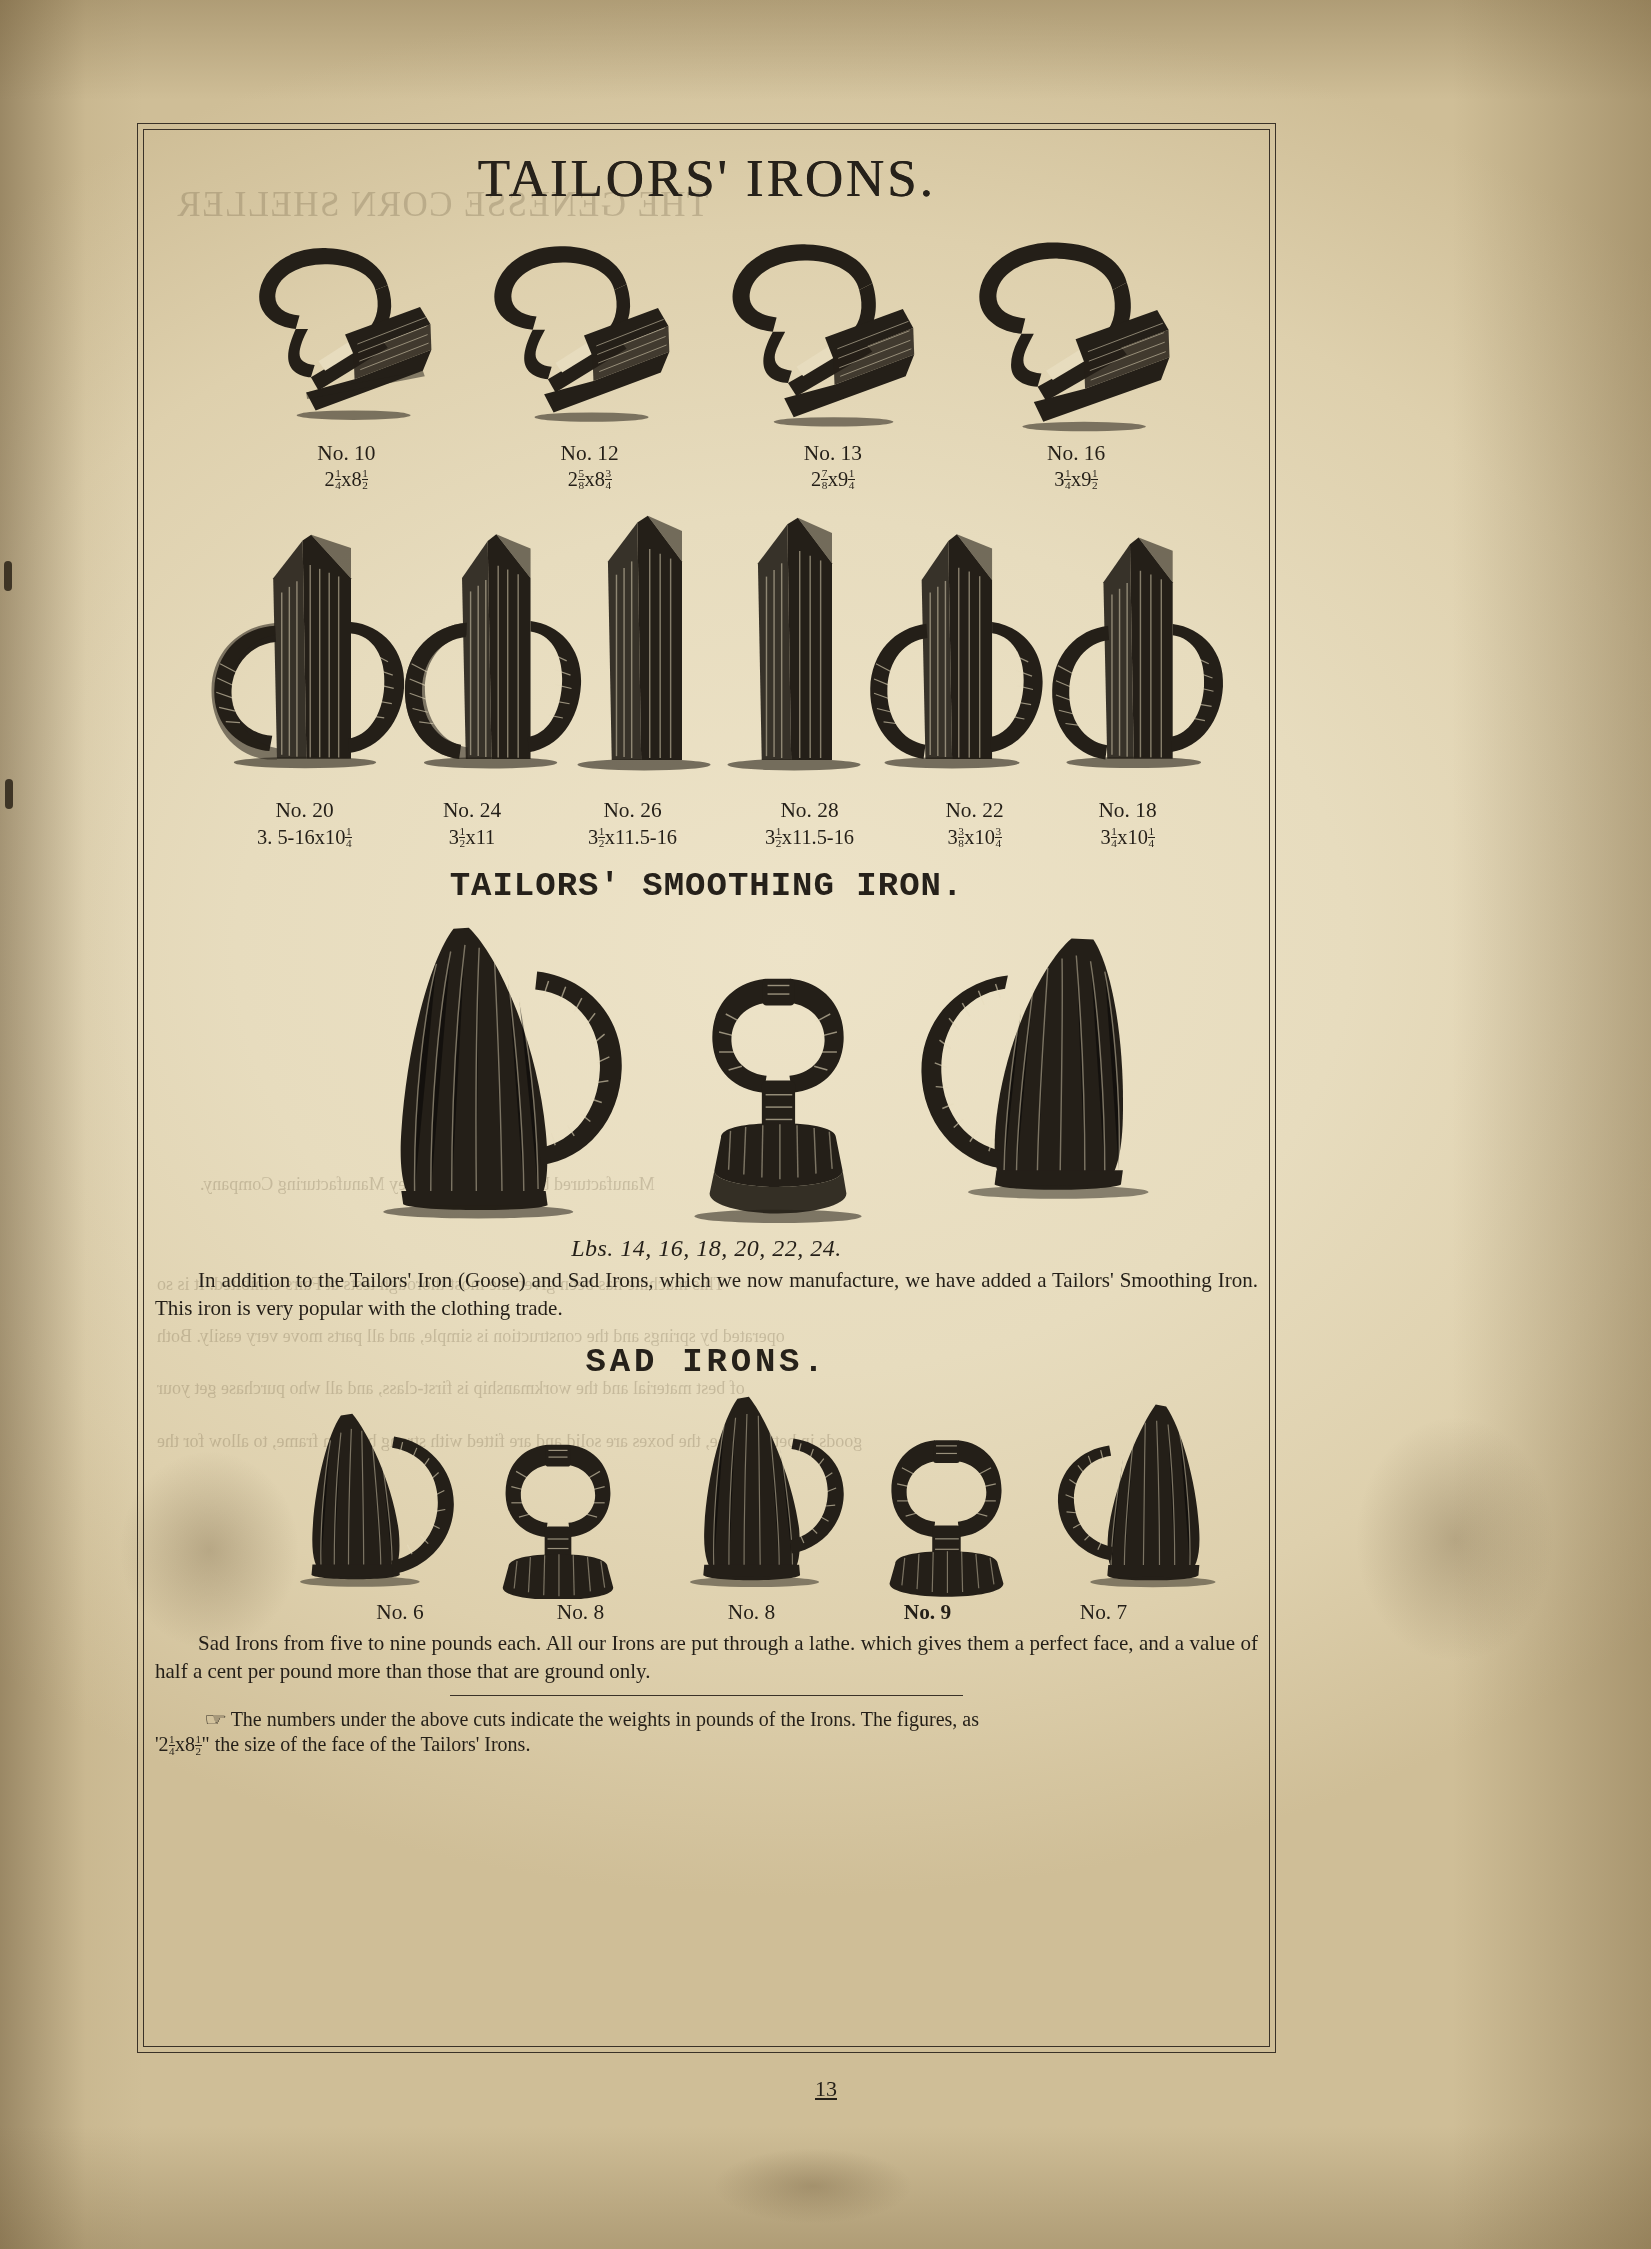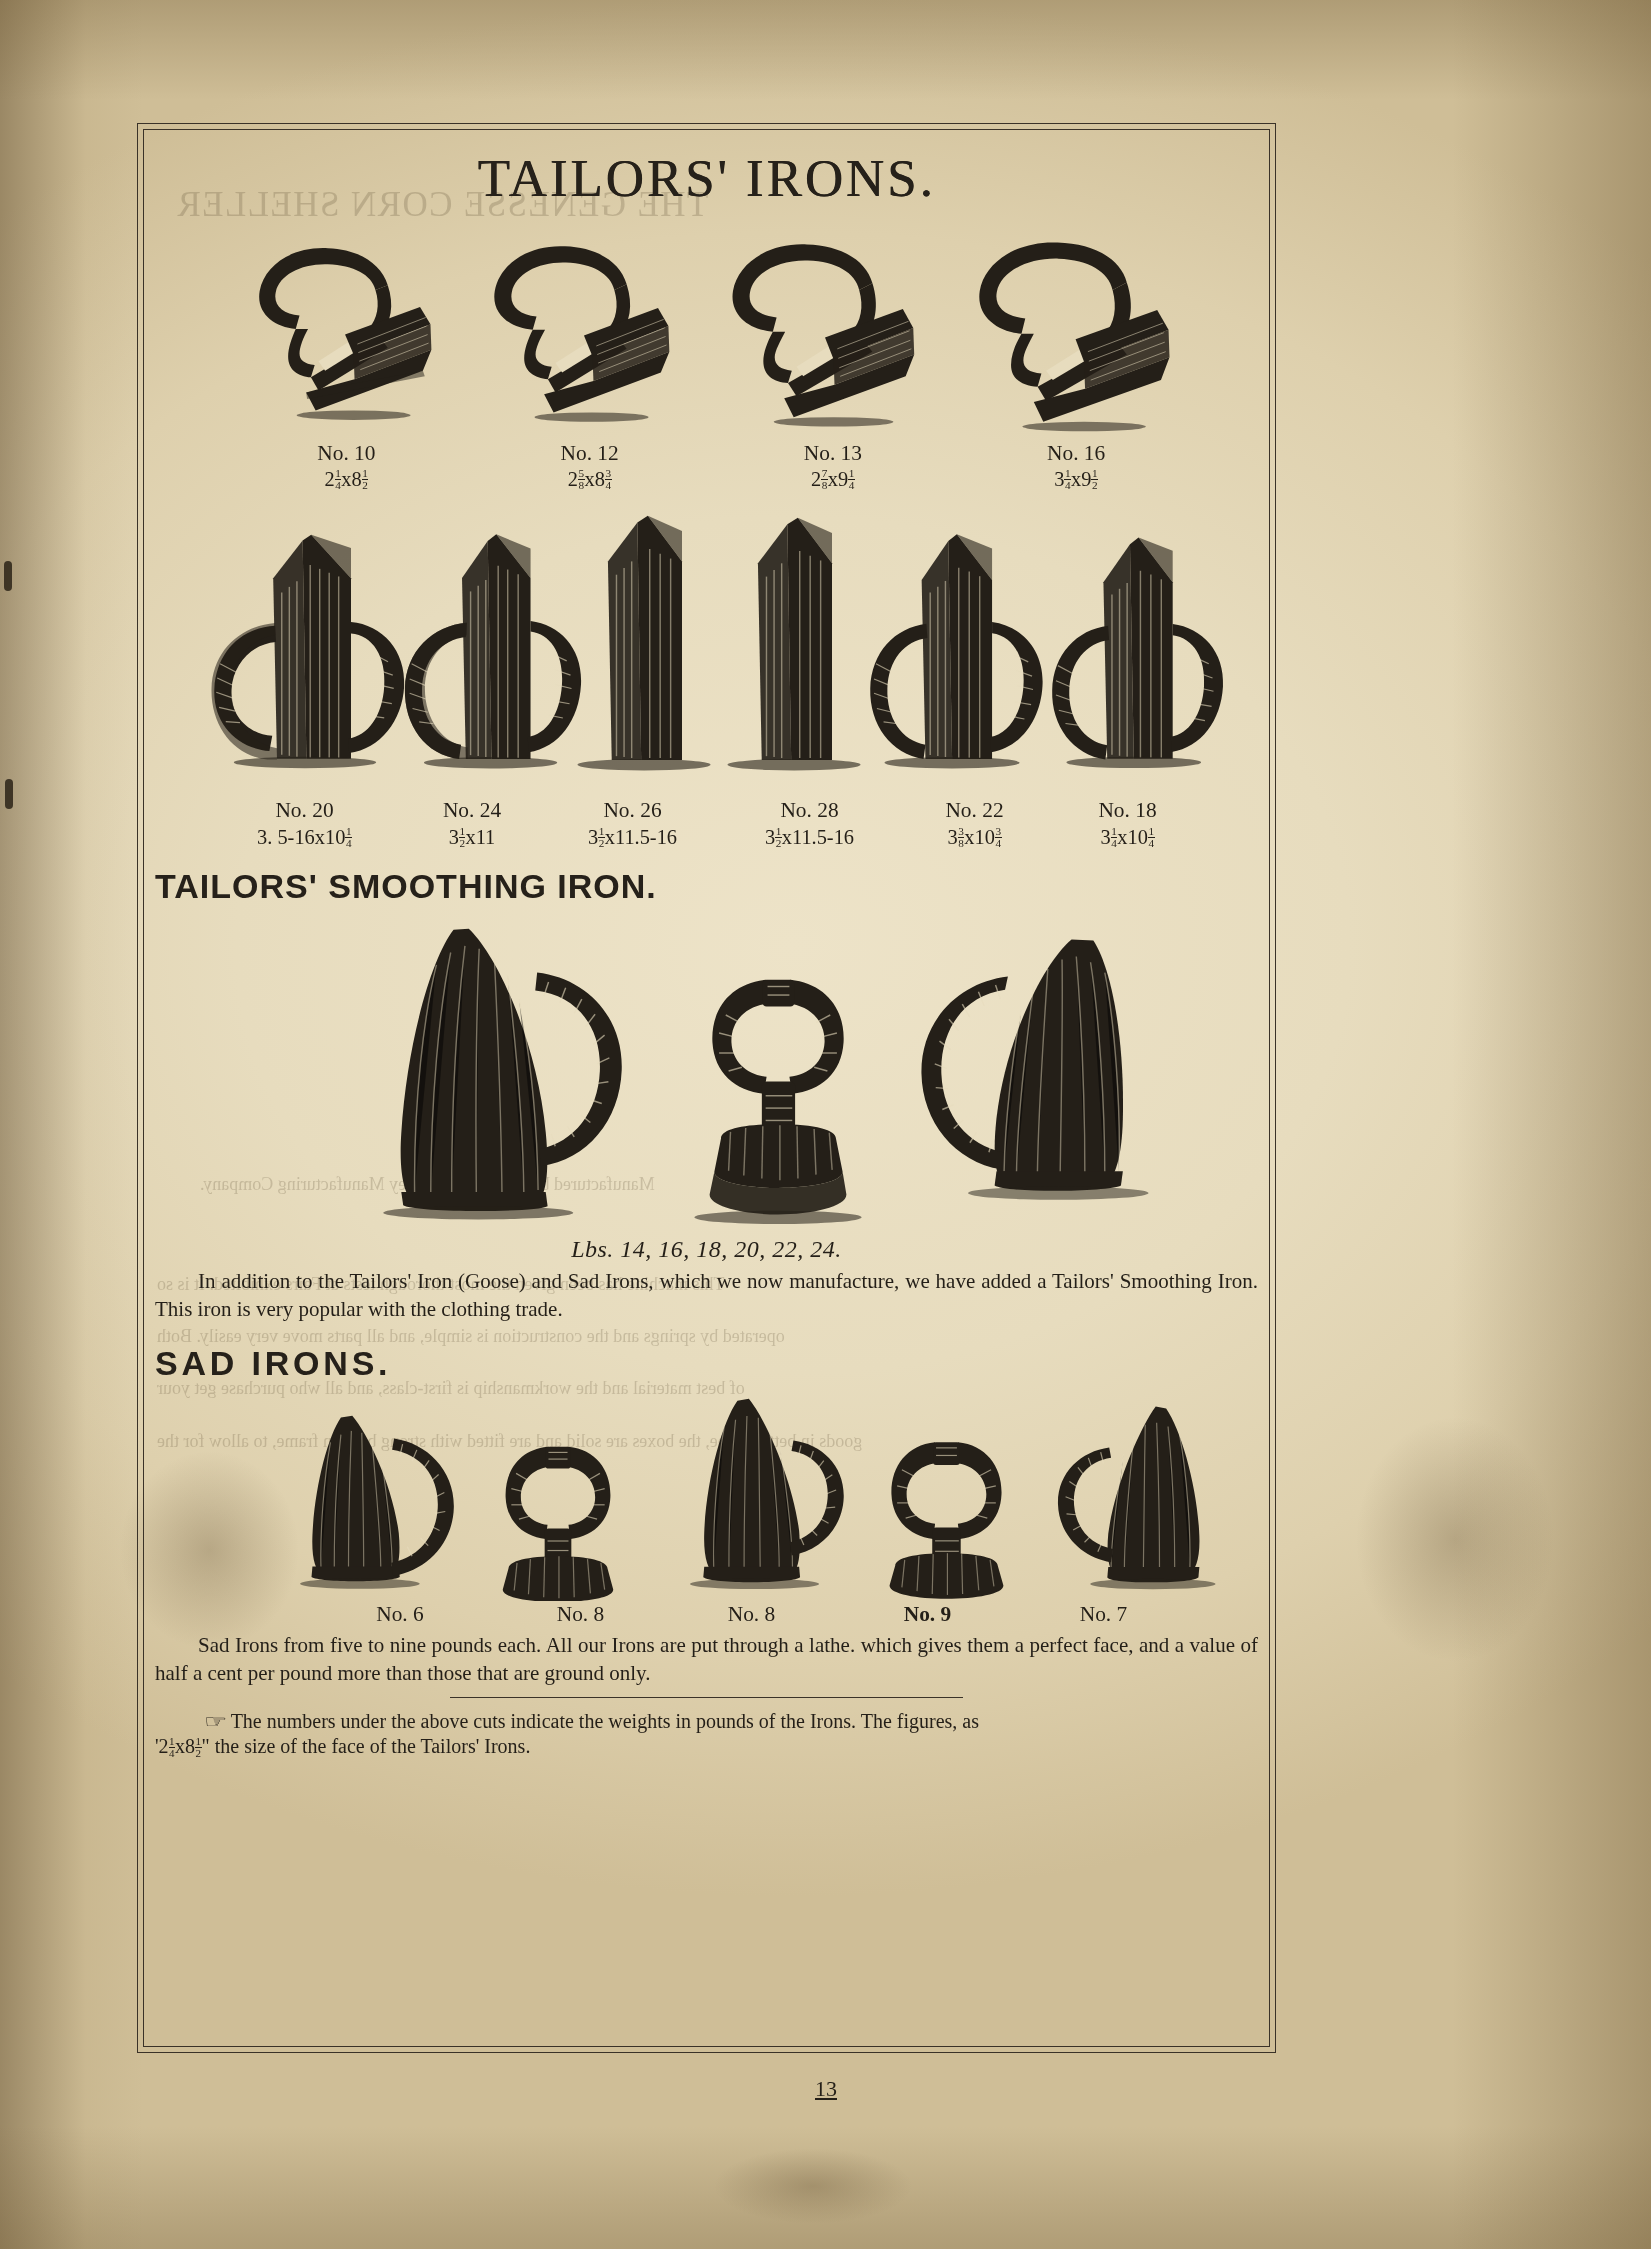--- a/index.html
+++ b/index.html
@@ -98,21 +98,22 @@
     text-align: center;
     font-family: "Liberation Serif", serif;
     font-size: 53px;
     letter-spacing: 2.9px;
     font-weight: normal;
     color: #26211a;
     text-shadow: 0.5px 0 0 #26211a;
   }
   h2.section-title {
     margin: 0;
-    font-family: Liberation Sans, sans-serif;
+    text-align: center;
+    font-family: Liberation Mono, monospace;
     font-weight: bold;
     font-size: 34px;
     letter-spacing: 1px;
     color: #26211a;
   }
   h2.section-title.sad {
     letter-spacing: 3.8px;
     font-size: 34px;
   }
 

